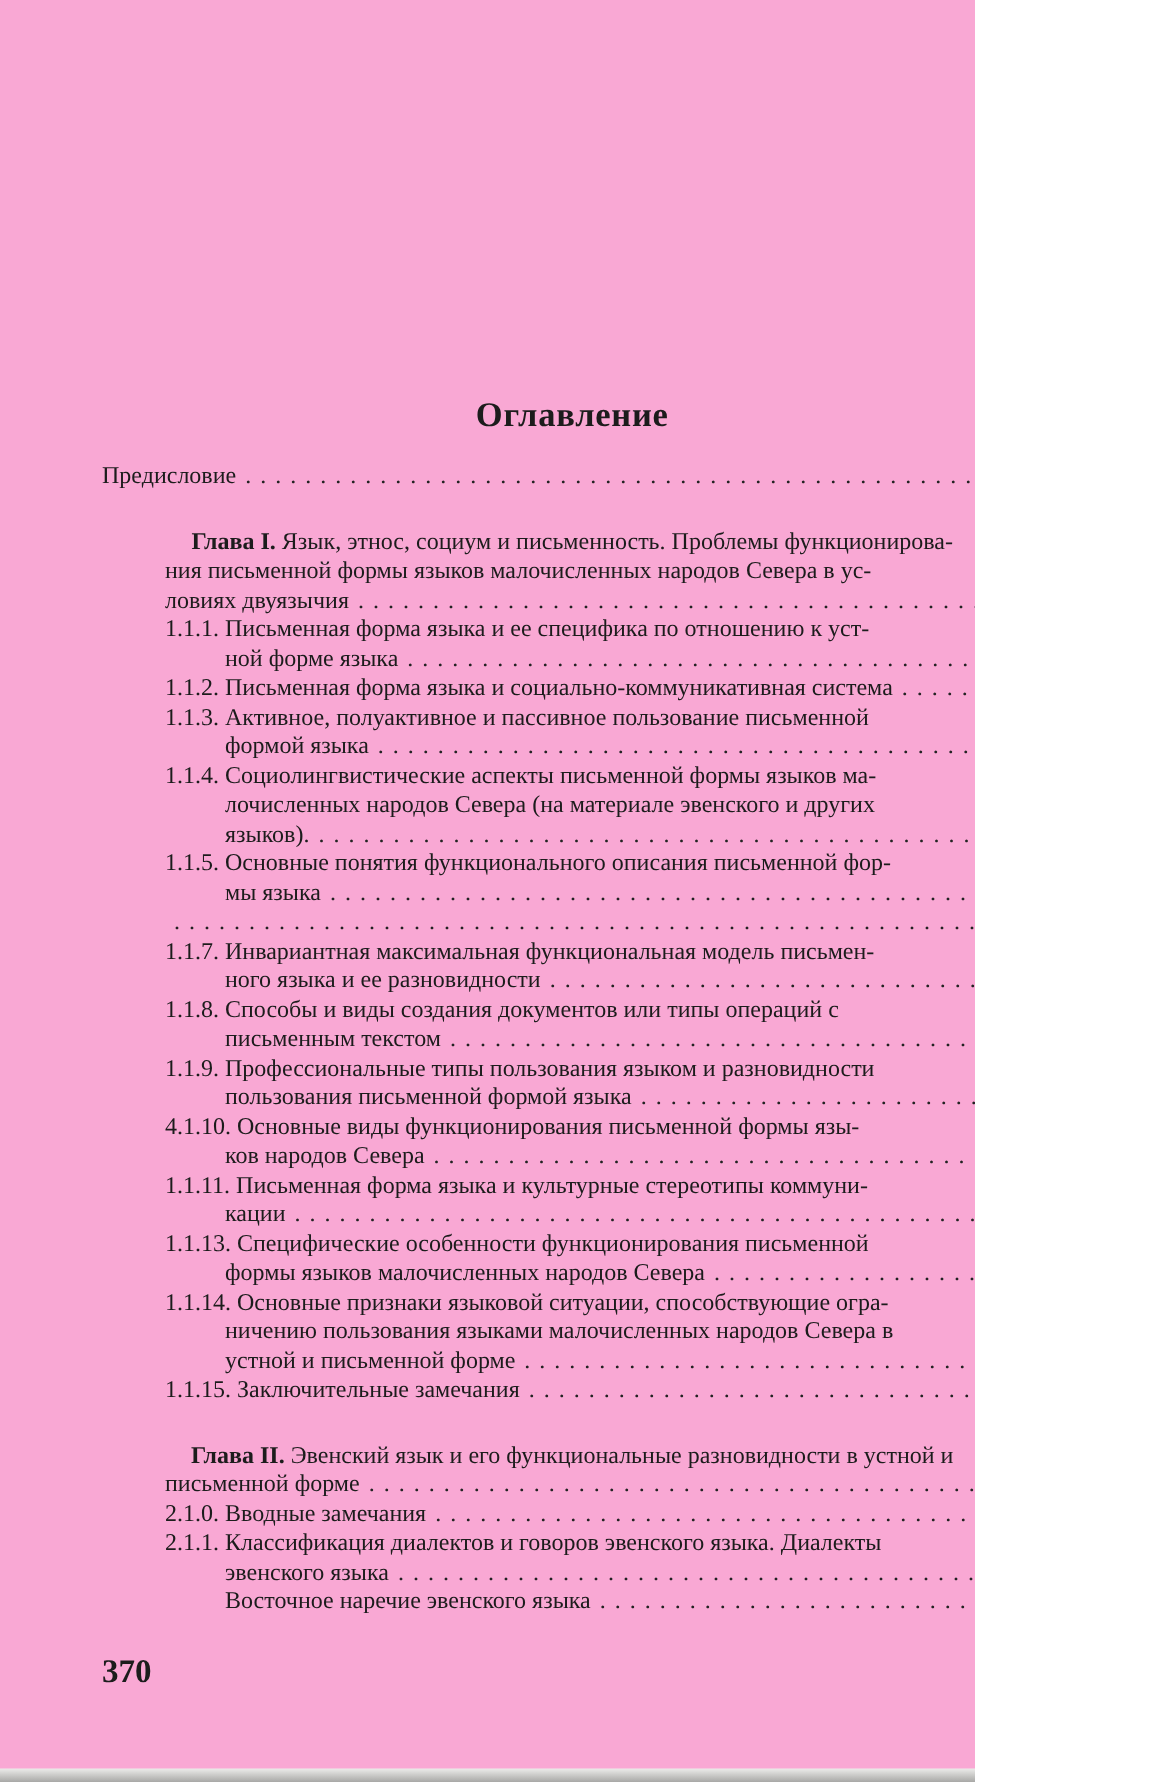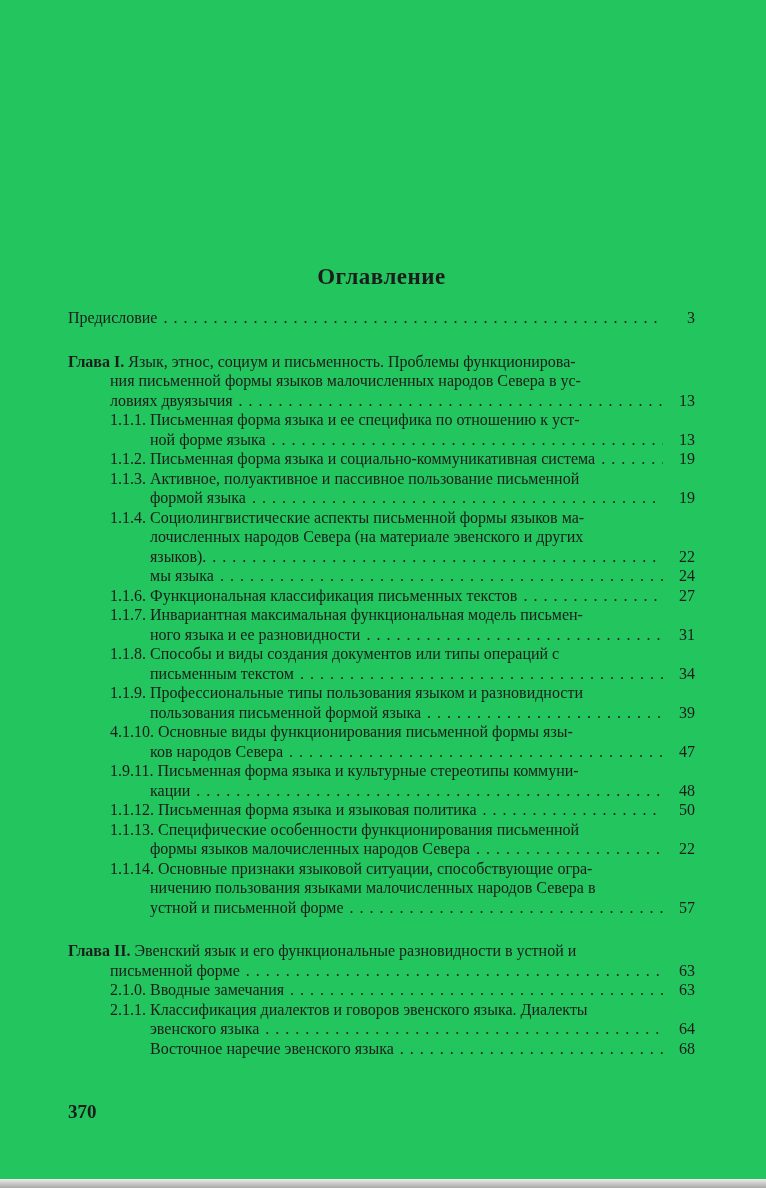--- a/index.html
+++ b/index.html
@@ -2,23 +2,23 @@
 <html lang="ru"><head>
 <meta charset="utf-8">
 <style>
   html, body {
     margin: 0;
     padding: 0;
     background: #ffffff;
   }
   .page {
     position: relative;
-    width: 766px;
+    width: 650px;
     height: 1188px;
-    background: #22c55e;
+    background: #f9a8d4;
     overflow: hidden;
     font-family: "Liberation Serif", "DejaVu Serif", serif;
     color: #1c1c1c;
   }
   .content {
     position: absolute;
     left: 68px;
     top: 264px;
     width: 627px;
   }
@@ -32,21 +32,21 @@
   }
   .toc-entry { margin: 0; }
   .toc-entry.chapter-gap { margin-top: 24px; }
   .toc-line {
     display: flex;
     align-items: baseline;
     font-size: 16px;
     line-height: 19.5px;
     white-space: nowrap;
   }
-  .indent-0 { margin-left: 0; }
+  .indent-0 { margin-left: 0; justify-content: center; }
   .indent-1 { margin-left: 42px; align-items: flex-end; }
   .indent-2 { margin-left: 82px; }
   .line-text { flex: 0 0 auto; }
   .line-text b { font-weight: bold; }
   .leader {
     flex: 1 1 0;
     min-width: 0;
     overflow: hidden;
     white-space: nowrap;
     margin-left: 6px;
@@ -59,21 +59,21 @@
   .pagenum {
     flex: 0 0 auto;
     margin-left: 8px;
     min-width: 24px;
     text-align: right;
   }
   .footer-num {
     position: absolute;
     left: 68px;
     top: 1101px;
-    font-size: 19px;
+    font-size: 22px;
     font-weight: bold;
   }
   .bottom-shade {
     position: absolute;
     left: 0;
     right: 0;
     bottom: 0;
     height: 9px;
     background: linear-gradient(to bottom, #ececea 0%, #a8a8a6 100%);
   }
@@ -139,29 +139,31 @@
           <div class="toc-line indent-2">
             <span class="line-text">лочисленных народов Севера (на материале эвенского и других</span>
           </div>
           <div class="toc-line indent-2">
             <span class="line-text">языков).</span>
             <span class="leader"></span>
             <span class="pagenum">22</span>
           </div>
         </div>
         <div class="toc-entry">
+          <div class="toc-line indent-1">
+            <span class="line-text">1.1.5. Основные понятия функционального описания письменной фор-</span>
+          </div>
           <div class="toc-line indent-2">
             <span class="line-text">мы языка</span>
             <span class="leader"></span>
             <span class="pagenum">24</span>
           </div>
         </div>
         <div class="toc-entry">
           <div class="toc-line indent-1">
-            <span class="line-text">1.1.6. Функциональная классификация письменных текстов</span>
             <span class="leader"></span>
             <span class="pagenum">27</span>
           </div>
         </div>
         <div class="toc-entry">
           <div class="toc-line indent-1">
             <span class="line-text">1.1.7. Инвариантная максимальная функциональная модель письмен-</span>
           </div>
           <div class="toc-line indent-2">
             <span class="line-text">ного языка и ее разновидности</span>
@@ -194,56 +196,56 @@
             <span class="line-text">4.1.10. Основные виды функционирования письменной формы язы-</span>
           </div>
           <div class="toc-line indent-2">
             <span class="line-text">ков народов Севера</span>
             <span class="leader"></span>
             <span class="pagenum">47</span>
           </div>
         </div>
         <div class="toc-entry">
           <div class="toc-line indent-1">
-            <span class="line-text">1.9.11. Письменная форма языка и культурные стереотипы коммуни-</span>
+            <span class="line-text">1.1.11. Письменная форма языка и культурные стереотипы коммуни-</span>
           </div>
           <div class="toc-line indent-2">
             <span class="line-text">кации</span>
             <span class="leader"></span>
             <span class="pagenum">48</span>
           </div>
         </div>
         <div class="toc-entry">
           <div class="toc-line indent-1">
-            <span class="line-text">1.1.12. Письменная форма языка и языковая политика</span>
-            <span class="leader"></span>
-            <span class="pagenum">50</span>
-          </div>
-        </div>
-        <div class="toc-entry">
-          <div class="toc-line indent-1">
             <span class="line-text">1.1.13. Специфические особенности функционирования письменной</span>
           </div>
           <div class="toc-line indent-2">
             <span class="line-text">формы языков малочисленных народов Севера</span>
             <span class="leader"></span>
             <span class="pagenum">22</span>
           </div>
         </div>
         <div class="toc-entry">
           <div class="toc-line indent-1">
             <span class="line-text">1.1.14. Основные признаки языковой ситуации, способствующие огра-</span>
           </div>
           <div class="toc-line indent-2">
             <span class="line-text">ничению пользования языками малочисленных народов Севера в</span>
           </div>
           <div class="toc-line indent-2">
             <span class="line-text">устной и письменной форме</span>
             <span class="leader"></span>
             <span class="pagenum">57</span>
+          </div>
+        </div>
+        <div class="toc-entry">
+          <div class="toc-line indent-1">
+            <span class="line-text">1.1.15. Заключительные замечания</span>
+            <span class="leader"></span>
+            <span class="pagenum">61</span>
           </div>
         </div>
         <div class="toc-entry chapter-gap">
           <div class="toc-line indent-0">
             <span class="line-text"><b>Глава II. </b>Эвенский язык и его функциональные разновидности в устной и</span>
           </div>
           <div class="toc-line indent-1">
             <span class="line-text">письменной форме</span>
             <span class="leader"></span>
             <span class="pagenum">63</span>

